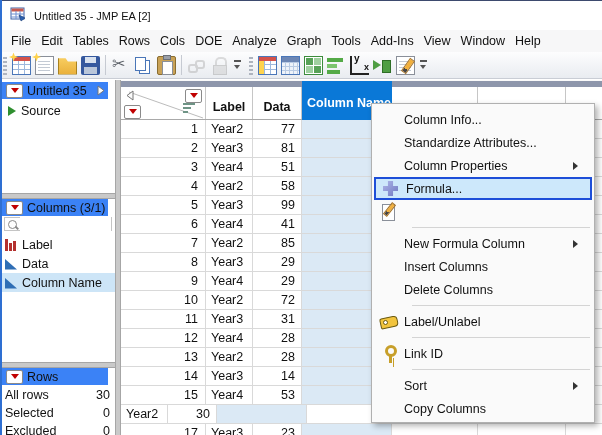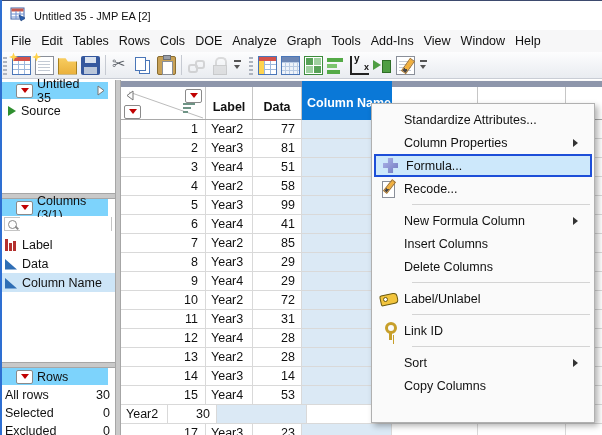--- a/index.html
+++ b/index.html
@@ -71,21 +71,21 @@
     linear-gradient(#54aa47,#54aa47) 0 2px/16px 4px no-repeat,
     linear-gradient(#7cc46e,#7cc46e) 0 8px/10px 4px no-repeat,
     linear-gradient(#54aa47,#54aa47) 0 14px/13px 4px no-repeat}
   .ic-plot-yx{border-left:2px solid #222;border-bottom:2px solid #222;box-sizing:border-box}
   .ic-plot-yx::before{content:"y";position:absolute;left:2px;top:-2px;font:bold 10px/10px "Liberation Sans",sans-serif;color:#111}
   .ic-plot-yx::after{content:"x";position:absolute;right:0;bottom:1px;font:bold 9px/9px "Liberation Sans",sans-serif;color:#111}
   .ic-flow::before{content:"";position:absolute;left:0;top:4px;border:5px solid rgba(0,0,0,0);border-left:8px solid #4f9e43}
   .ic-flow::after{content:"";position:absolute;right:1px;top:4px;width:7px;height:11px;background:#4f9e43;border:1px solid #2e6e26}
   
   .sidebar{left:2px;top:80px;width:113px;height:355px;background:#fff}
-  .phead{position:absolute;left:0;width:106px;height:17px;background:#7dd3fc;display:flex;align-items:center;gap:4px;padding-left:14px;box-sizing:border-box}
+  .phead{position:absolute;left:0;width:106px;height:17px;background:#3b82f6;display:flex;align-items:center;gap:4px;padding-left:4px;box-sizing:border-box}
   .rtb{width:15px;height:12px;border:1px solid #8a8a8a;border-radius:2px;background:#fff;display:inline-flex;align-items:flex-start;justify-content:center;flex:0 0 15px;cursor:pointer}
   .rtb::after{content:"";width:0;height:0;border:4px solid rgba(0,0,0,0);border-top:5px solid #c00000;margin-top:3px}
   .hsplit{position:absolute;left:0;width:113px;height:6px;background:#c9c9c9;border-top:1px solid #a6a6a6;border-bottom:1px solid #a6a6a6;box-sizing:border-box}
   .vsplit{left:115px;top:80px;width:6px;height:355px;background:#c9c9c9;border-left:1px solid #a6a6a6;border-right:1px solid #a6a6a6;box-sizing:border-box}
   .src-row{position:absolute;left:0;top:22px;display:flex;align-items:center;padding-left:6px;height:18px}
   .play{width:0;height:0;border:5px solid rgba(0,0,0,0);border-left:8px solid #2f8f2f}
   .searchbox{position:absolute;left:2px;top:137px;width:108px;height:14px;border:1px solid #c4c4c4;background:#fff;display:flex;align-items:center;padding-left:3px;box-sizing:border-box}
   .searchbox input{border:none;outline:none;flex:1;font:11px "Liberation Sans",sans-serif;width:70px}
   .mag{width:7px;height:7px;border:1.5px solid #8a8a8a;border-radius:50%;position:relative;margin-right:3px;flex:0 0 7px;box-sizing:content-box}
   .mag::after{content:"";position:absolute;left:6px;top:6px;width:4px;height:1.5px;background:#8a8a8a;transform:rotate(45deg)}
@@ -489,20 +489,25 @@
           <span class="tcell c-sel"></span>
           <span class="tcell c-e1"></span>
           <span class="tcell c-e2"></span>
           <span class="tcell c-e3"></span>
         </div>
       </div>
   </div>
 
   <div class="abs cmenu">
 
+      <div class="mi">
+        <span class="mic"></span>
+        <span class="mlabel">Column Info...</span>
+
+      </div>
 
       <div class="mi">
         <span class="mic"></span>
         <span class="mlabel">Standardize Attributes...</span>
 
       </div>
 
       <div class="mi">
         <span class="mic"></span>
         <span class="mlabel">Column Properties</span>
@@ -510,21 +515,20 @@
       </div>
 
       <div class="mi hl">
         <span class="mic ic-formula-plus"></span>
         <span class="mlabel">Formula...</span>
 
       </div>
 
       <div class="mi">
         <span class="mic ic-recode"></span>
-        <span class="mlabel">Recode...</span>
 
       </div>
 
       <div class="msep"></div>
 
       <div class="mi">
         <span class="mic"></span>
         <span class="mlabel">New Formula Column</span>
         <span class="marrow"></span>
       </div>

